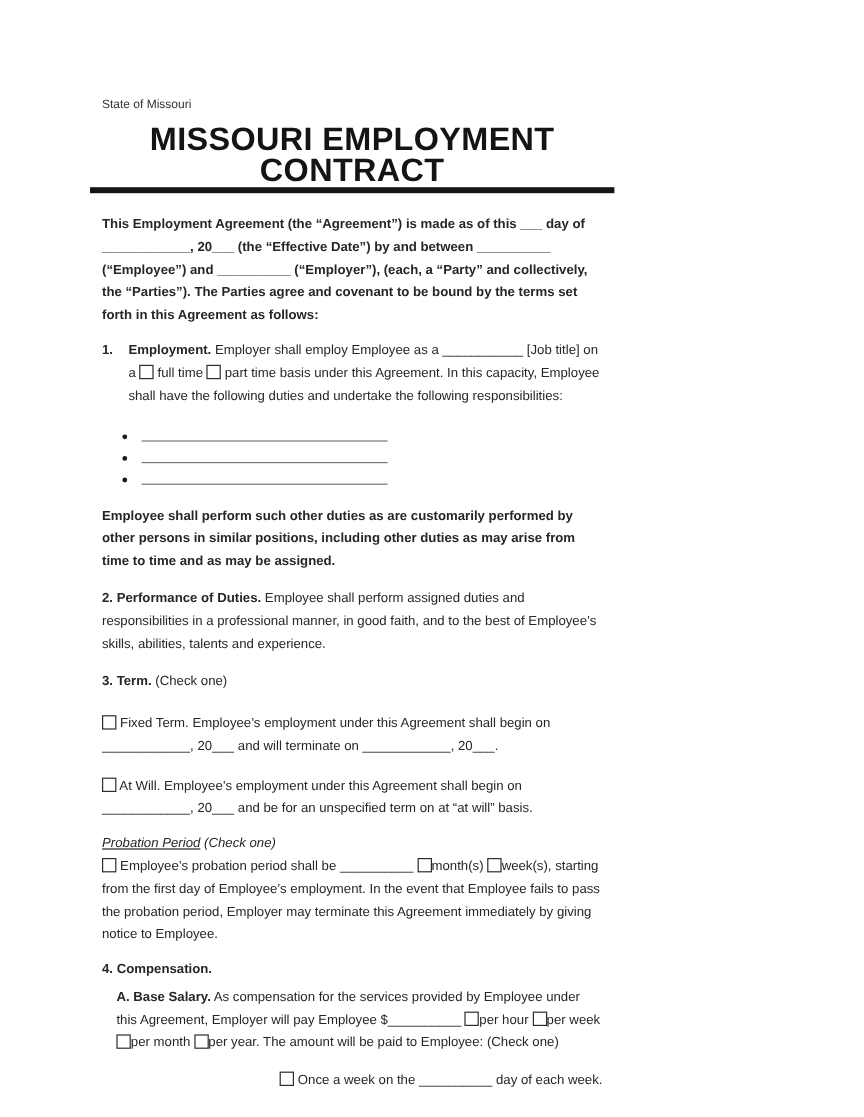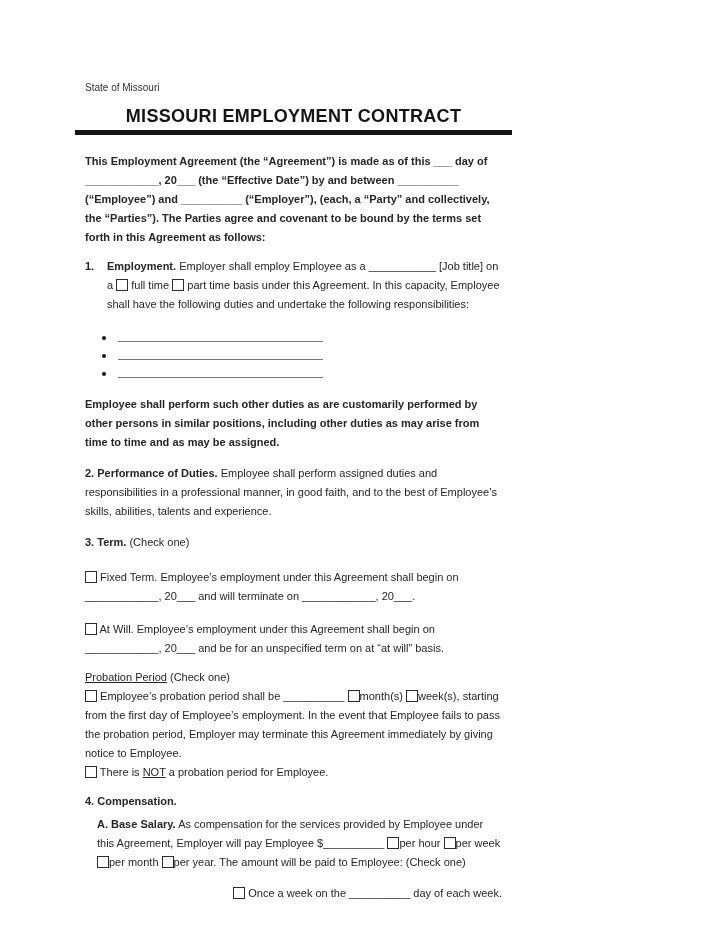--- a/index.html
+++ b/index.html
@@ -11,21 +11,21 @@
     background:#ffffff;
     font-family:"Liberation Sans", sans-serif;
     font-size:11px;
     line-height:19px;
     color:#262626;
     overflow:hidden;
   }
   .state-label { font-size:10px; line-height:12px; color:#333; }
   .doc-title {
     margin:9px 0 0;
-    font-size:18px;
+    font-size:27px;
     line-height:26px;
     font-weight:bold;
     text-align:center;
     letter-spacing:0.3px;
     color:#141414;
   }
   .title-rule { height:5px; background:#151515; margin:1px -10px 0 -10px; }
   p { margin:0; }
   .intro { margin-top:17px;font-weight:bold; }
   .sec1 { margin-top:10px; position:relative; padding-left:22px; }
@@ -34,21 +34,21 @@
   .u { text-decoration:underline; }
   .duties { margin:14px 0 0 17px; }
   .duty { position:relative; height:18px; }
   .dot { position:absolute; left:0; top:8px; width:4px; height:4px; background:#1a1a1a; border-radius:50%; }
   .blank-line { position:absolute; left:16px; top:13px; width:205px; height:0; border-bottom:1.5px solid #777; }
   .other-duties { margin-top:13px;font-weight:bold; }
   .sec2 { margin-top:12px; }
   .sec3-heading { margin-top:12px; }
   .fixed-term { margin-top:16px; }
   .at-will { margin-top:14px; }
-  .prob-heading { margin-top:10px; }
+  .prob-heading { margin-top:10px;font-style:italic; }
   .sec4-heading { margin-top:10px; }
   .base-salary { margin:4px 0 0 12px; }
   .once-week { margin:12px 0 0 34px;text-align:right; }
   .cb {
     display:inline-block;
     width:12px; height:12px;
     box-sizing:border-box;
     border:1.5px solid #2c2c2c;
     background:#fff;
     vertical-align:-2px;
@@ -132,26 +132,20 @@
     <span>(Check one)</span>
   </p>
 
   <p>
     <span class="cb"></span>
     <span>Employee’s probation period shall be __________</span>
     <span class="cb"></span><span>month(s)</span>
     <span class="cb"></span><span>week(s), starting from the first day of Employee’s employment. In the event that Employee fails to pass the probation period, Employer may terminate this Agreement immediately by giving notice to Employee.</span>
   </p>
 
-  <p>
-    <span class="cb"></span>
-    <span>There is</span>
-    <span class="u">NOT</span>
-    <span>a probation period for Employee.</span>
-  </p>
 
   <p class="sec4-heading bold">4. Compensation.</p>
 
   <p class="base-salary">
     <span class="bold">A. Base Salary.</span>
     <span>As compensation for the services provided by Employee under this Agreement, Employer will pay Employee $__________</span>
     <span class="cb"></span><span>per hour</span>
     <span class="cb"></span><span>per week</span>
     <span class="cb"></span><span>per month</span>
     <span class="cb"></span><span>per year. The amount will be paid to Employee: (Check one)</span>

